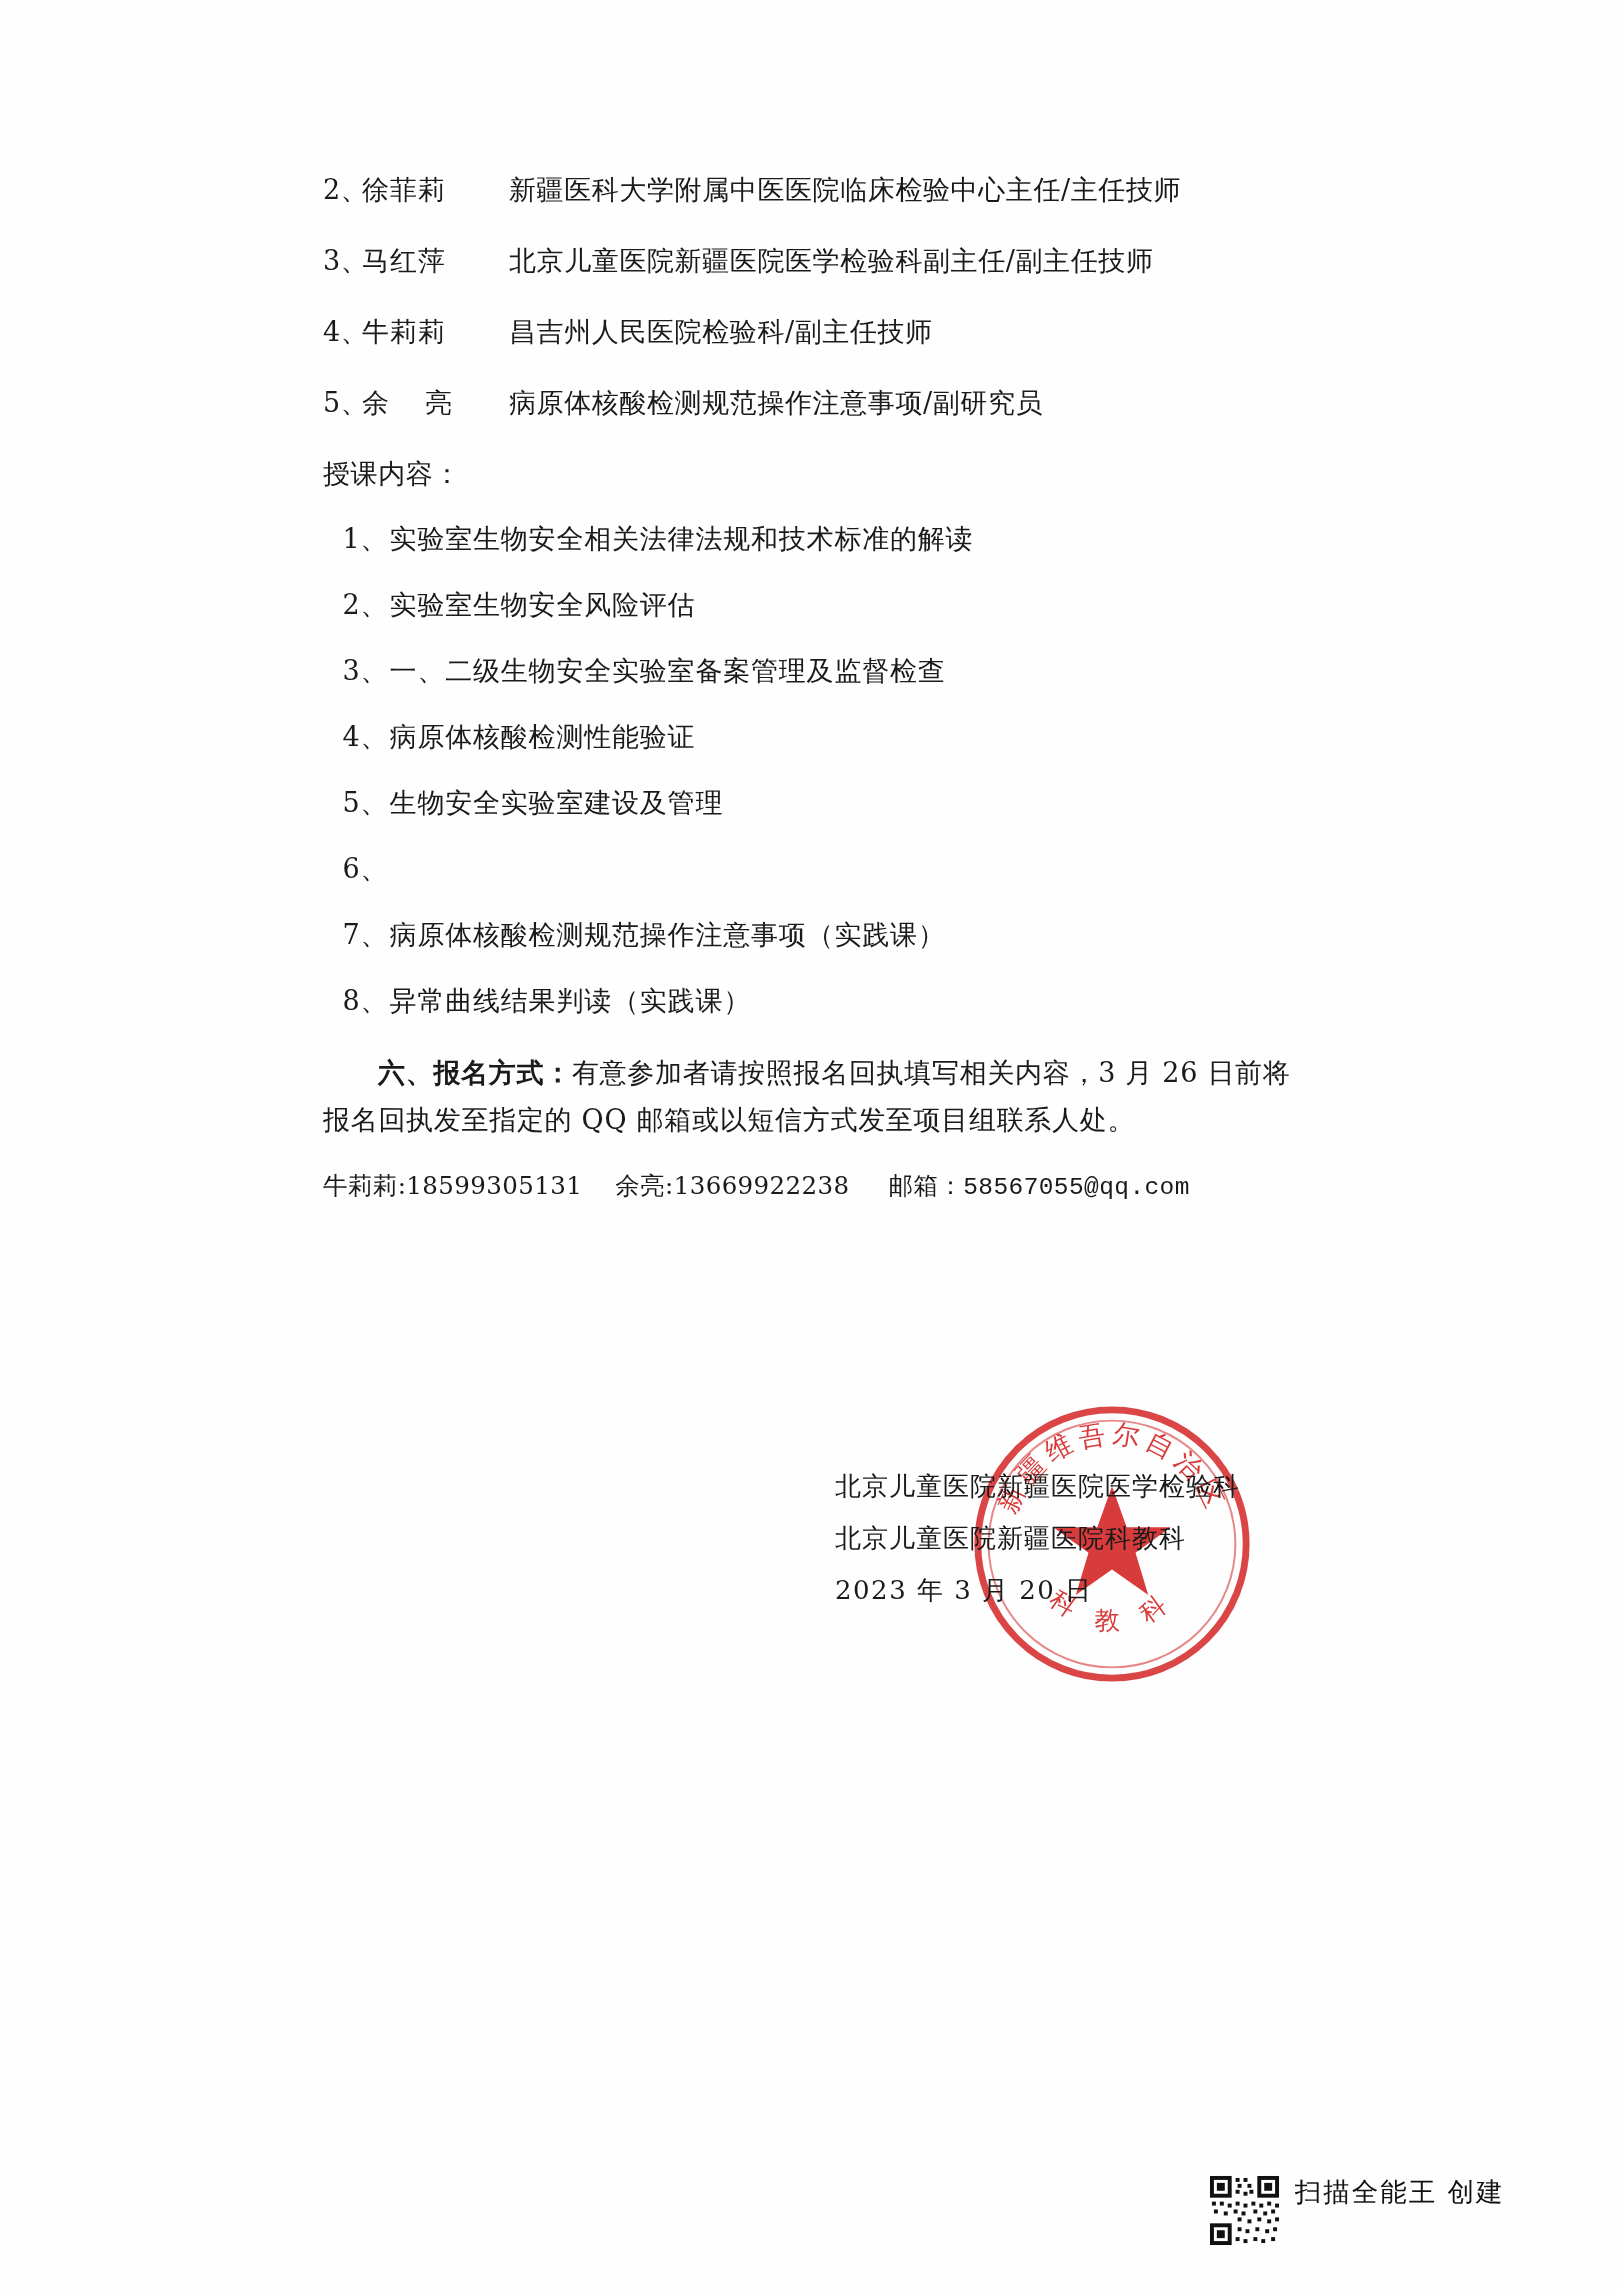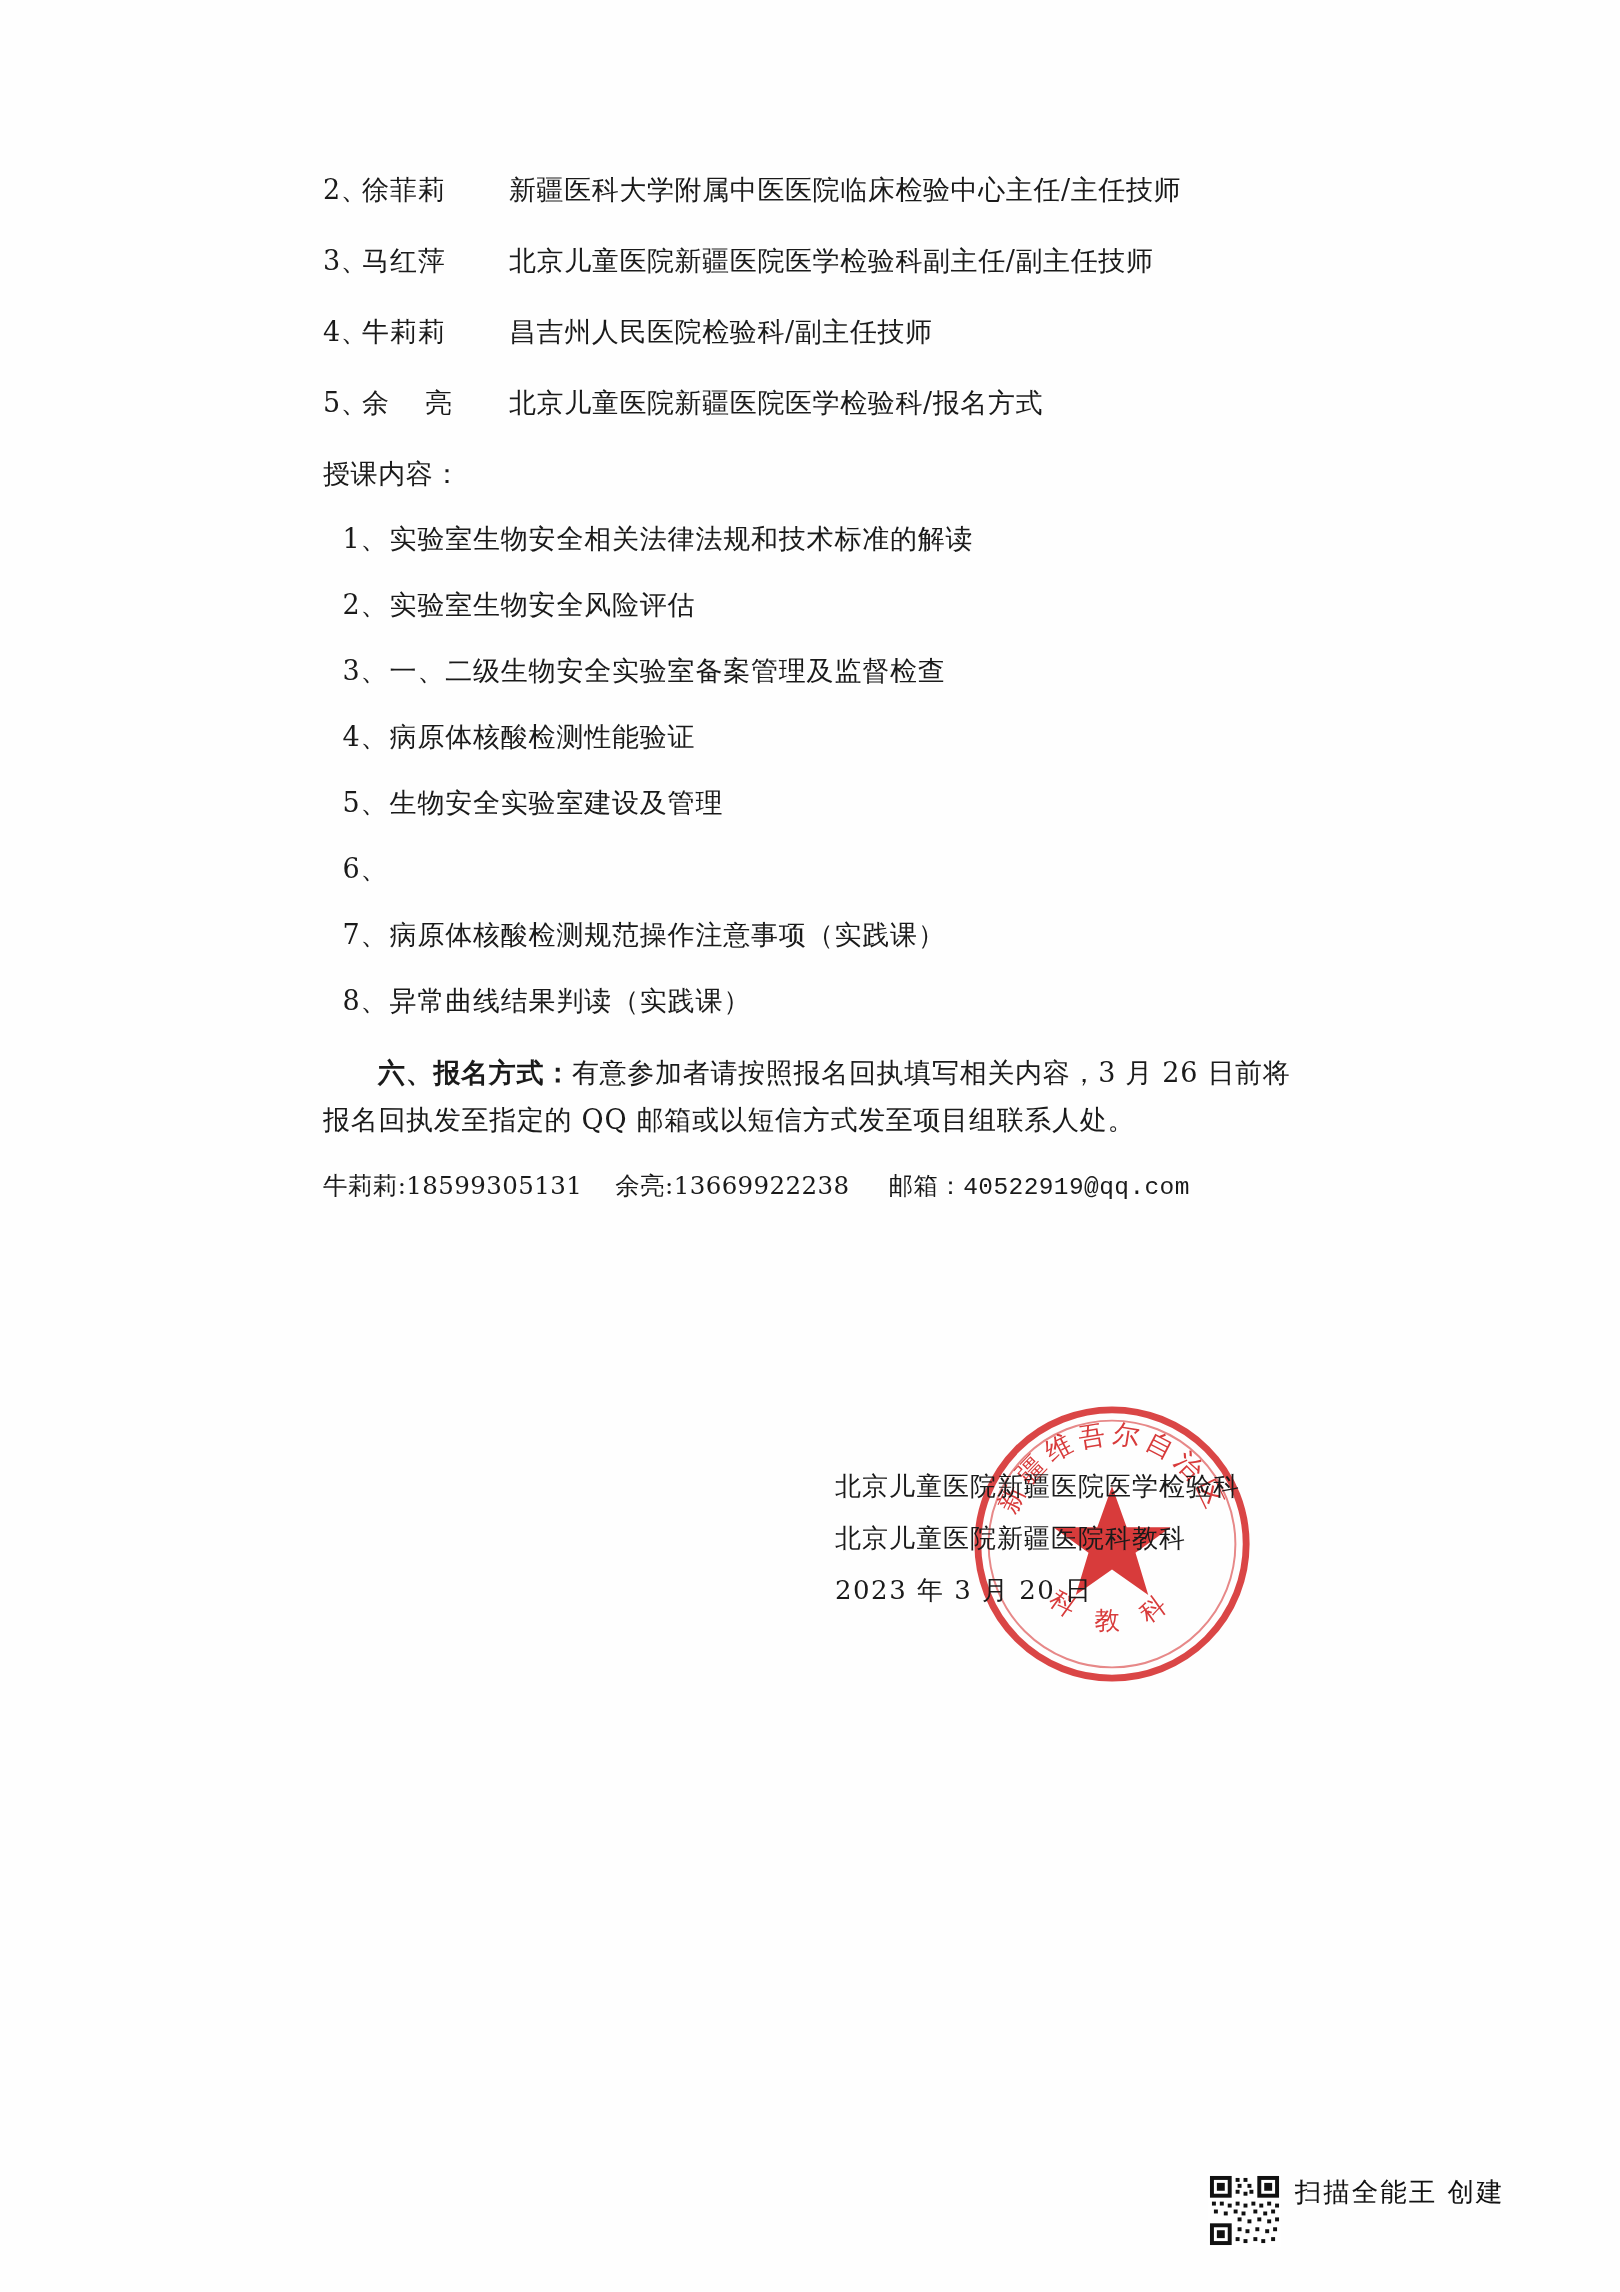--- a/index.html
+++ b/index.html
@@ -172,21 +172,21 @@
 
       <div class="teacher-row">
         <span class="num cn">4、</span>
         <span class="name cn">牛莉莉</span>
         <span class="desc cn">昌吉州人民医院检验科/副主任技师</span>
       </div>
 
       <div class="teacher-row">
         <span class="num cn">5、</span>
         <span class="name cn spaced">余 亮</span>
-        <span class="desc cn">北京儿童医院新疆医院医学检验科/报名方式</span>
+        <span class="desc cn">病原体核酸检测规范操作注意事项/副研究员</span>
       </div>
 
     </div>
 
     <div class="section-label cn">授课内容：</div>
 
     <div>
 
       <div class="course-row">
         <span class="cnum cn">1、</span>
@@ -229,21 +229,21 @@
 
     </div>
 
     <div class="para cn">
       <span class="indent"></span><span class="bold">六、报名方式：</span><span>有意参加者请按照报名回执填写相关内容，3 月 26 日前将</span><br>
       <span>报名回执发至指定的 QQ 邮箱或以短信方式发至项目组联系人处。</span>
     </div>
 
 
     <div class="contact-line">
-      <span class="cnname">牛莉莉:18599305131</span><span class="gap-sm"></span><span class="cnname">余亮:13669922238</span><span class="gap-md"></span><span class="cnname">邮箱：</span><span>40522919@qq.com</span>
+      <span class="cnname">牛莉莉:18599305131</span><span class="gap-sm"></span><span class="cnname">余亮:13669922238</span><span class="gap-md"></span><span class="cnname">邮箱：</span><span>58567055@qq.com</span>
     </div>
 
   </div>
 
   <div class="stamp">
     <svg viewBox="0 0 290 290" width="284" height="284" xmlns="http://www.w3.org/2000/svg">
       <defs>
         <path id="arcTop" d="M 42,145 A 103,103 0 0 1 248,145" fill="none"></path>
         <path id="arcBot" d="M 58,145 A 87,87 0 0 0 232,145" fill="none"></path>
       </defs>

